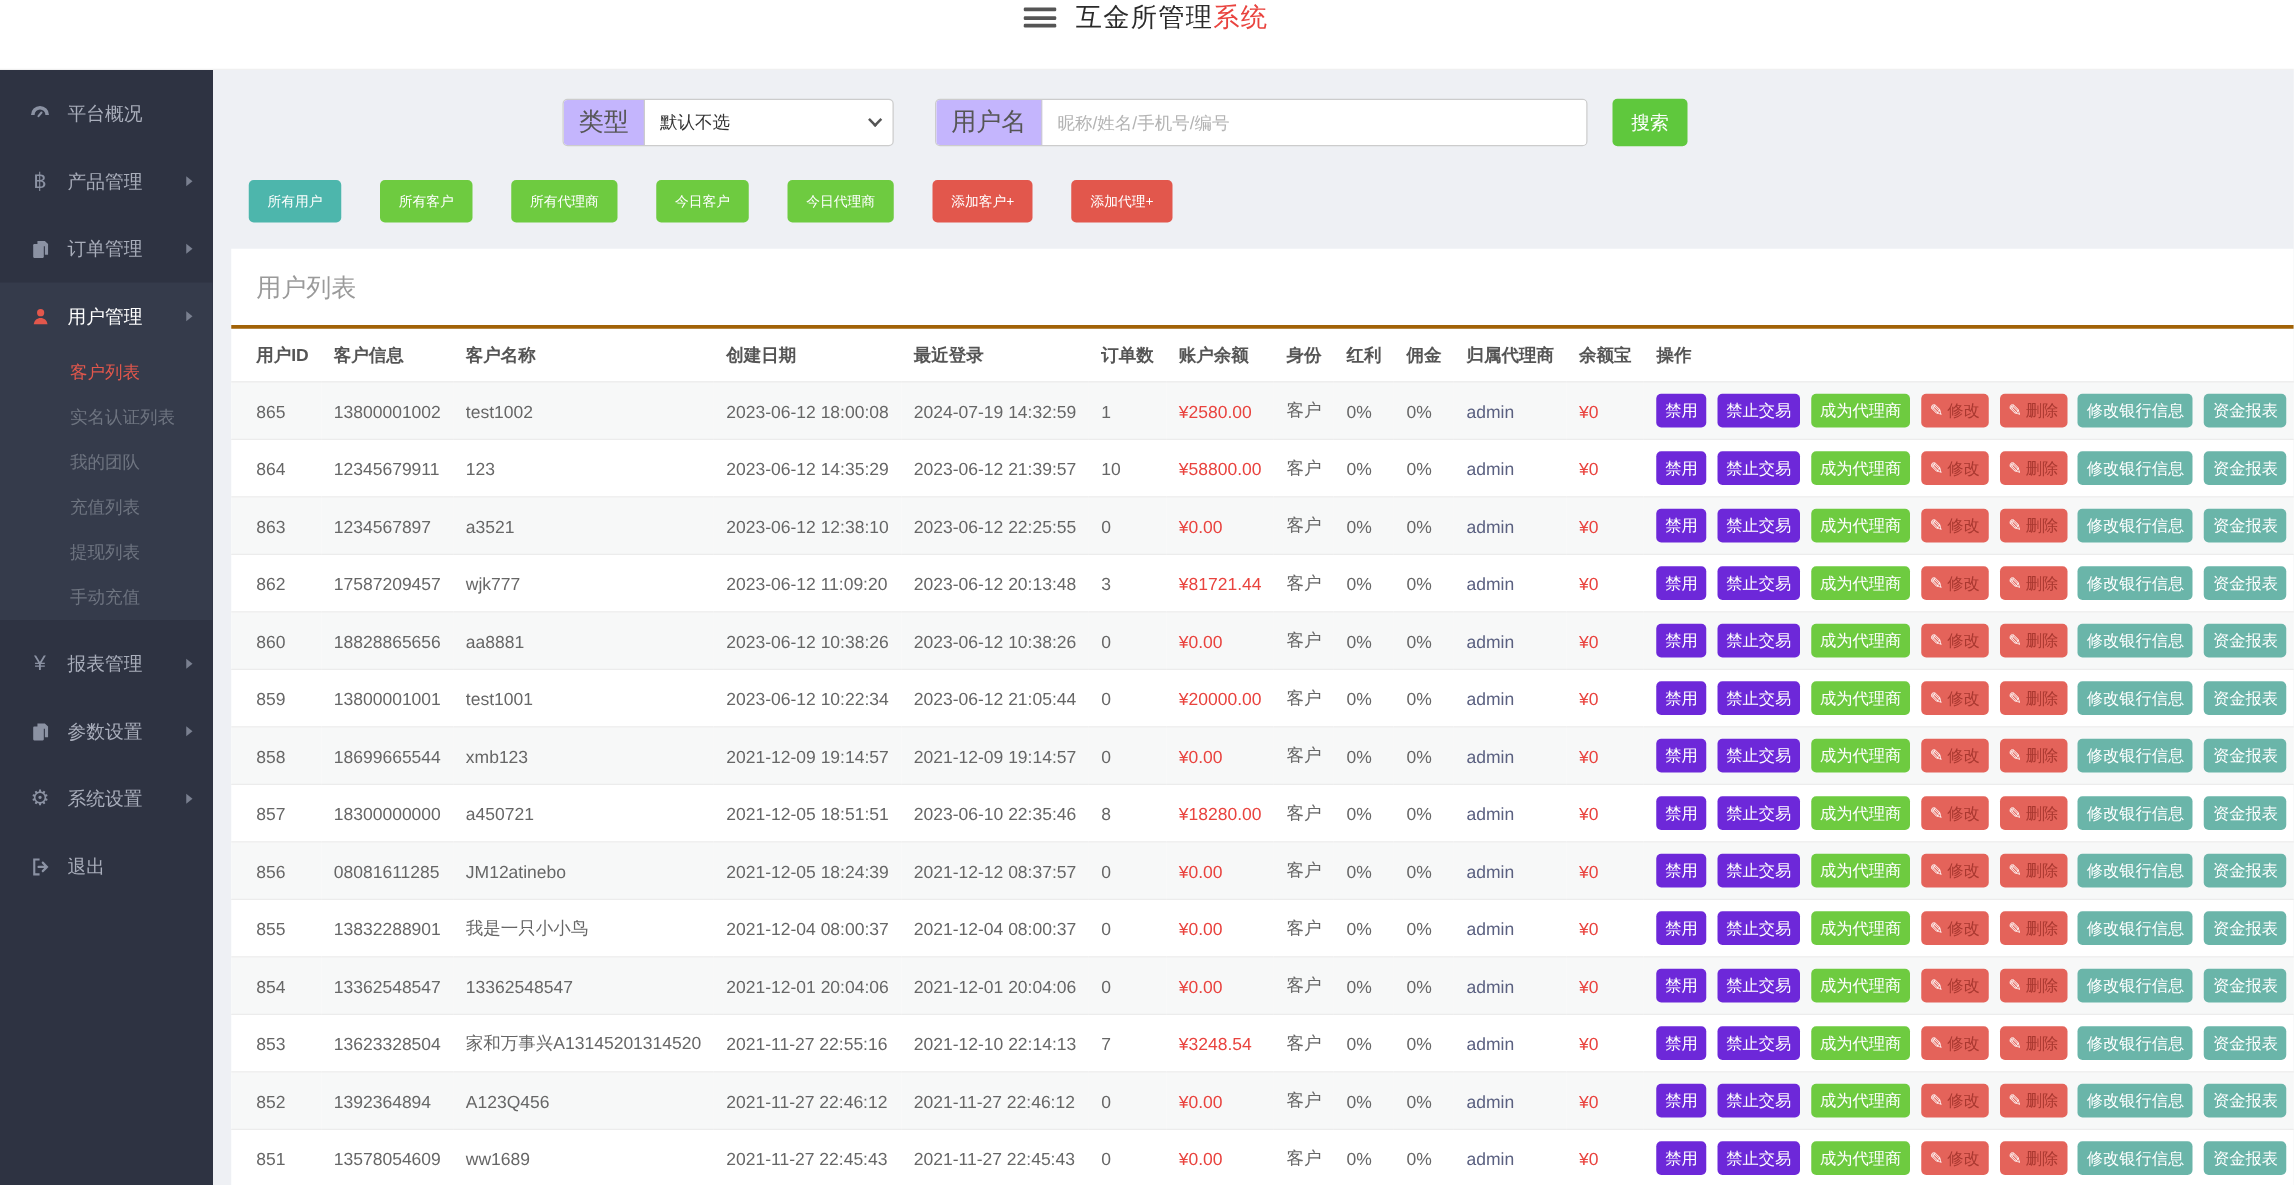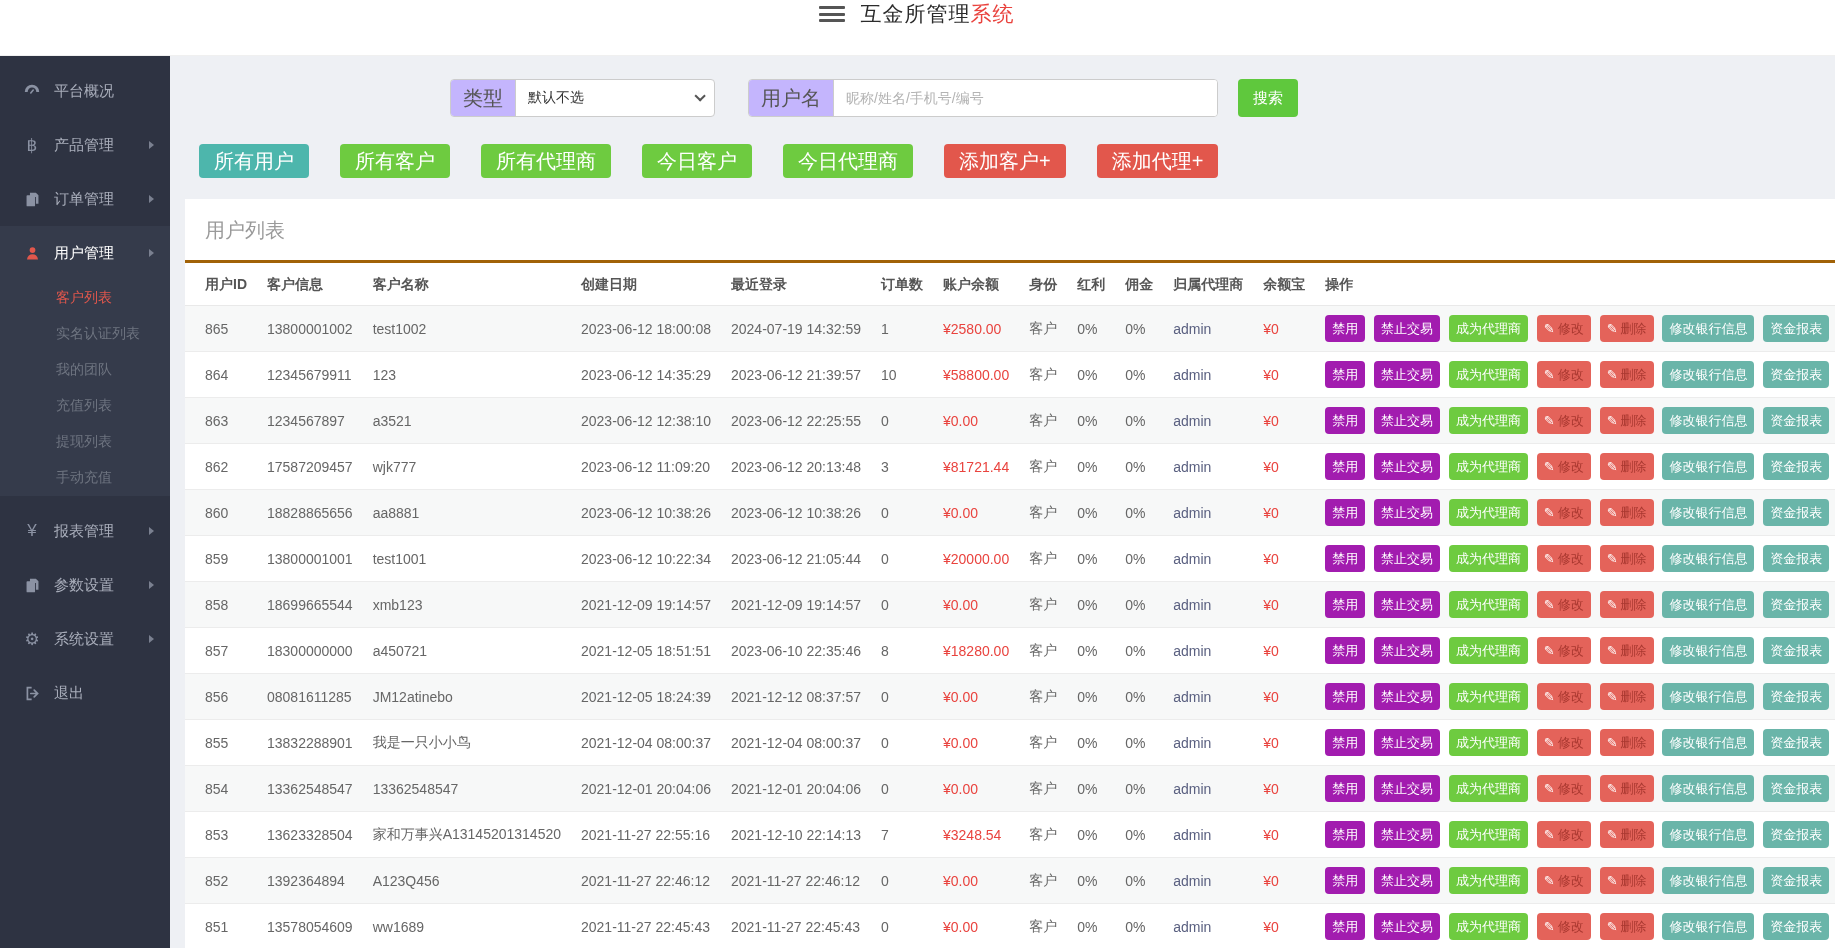--- a/index.html
+++ b/index.html
@@ -46,48 +46,48 @@
   .sub-item.active { color:#e2574c; }
 
   
   .main { margin-left:170px; padding-top:56px; }
   .search-row { display:flex; align-items:center; margin:23px 0 0 280px; }
   .input-group { display:flex; height:38px; border:1px solid #ccc; border-radius:4px; background:#fff; overflow:hidden; }
   .ig-label { background:#c4b5fd; border-right:1px solid #ccc; padding:0 12px; line-height:36px; color:#555; font-size:20px;text-align:center; }
   .fake-select { width:198px; display:flex; align-items:center; padding:0 12px; font-size:14px; color:#333; cursor:pointer; position:relative; }
   .chev { margin-left:auto; width:8px; height:8px; border-right:2px solid #555; border-bottom:2px solid #555; transform:rotate(45deg) translateY(-3px); }
   .ug2 { margin-left:33px; }
-  .text-input { border:none; outline:none; width:383px; padding:0 12px; font-size:14px; color:#8b5cf6; font-family:inherit; }
+  .text-input { border:none; outline:none; width:435px; padding:0 12px; font-size:14px; color:#8b5cf6; font-family:inherit; }
   .text-input::placeholder { color:#b3b3b3; }
   .btn { border:none; border-radius:4px; color:#fff; cursor:pointer; font-family:inherit; }
   .btn-search { margin-left:20px; height:38px; padding:0 15px; font-size:15px; background:#5fc83d; }
 
   .toolbar { margin:27px 0 0 29px; display:flex; }
-  .tb-btn { height:34px; padding:0 15px; font-size:20px; margin-right:31px; border-radius:4px; }
+  .tb-btn { height:34px; padding:0 15px; font-size:11px; margin-right:31px; border-radius:4px; }
   .c-teal { background:#4db6ac; }
   .c-green { background:#6ecb40; }
   .c-red { background:#e2574c; }
 
   
   .card { margin:21px 0 0 15px; width:calc(100% - 15px); background:#fff; min-height:737px; }
   .card-title { padding:18px 20px 16px; font-size:20px; color:#9a9a9a; border-bottom:3px solid #a16207; }
   table { border-collapse:collapse; width:100%; font-size:14px; color:#555; }
   th { text-align:left; font-weight:bold; color:#555; padding:13px 10px 11px; white-space:nowrap; border-bottom:1px solid #e9e9e9; }
   td { padding:9px 10px; white-space:nowrap; border-bottom:1px solid #ececec; color:#666; }
   th:first-child, td:first-child { padding-left:20px; }
   tbody tr:nth-child(odd) { background:#f7f8f8; }
   td.red, th.red { color:#e9433e; }
   td.agent { color:#5a6080; }
   .abtn {
     display:inline-block; height:27px; line-height:27px; padding:0 7px; margin-right:5px;
     border:none; border-radius:4px; color:#fff; font-size:13px; cursor:pointer; font-family:inherit; vertical-align:middle;
   }
   .abtn.soft { background:#e4635a; color:#a93830; }
   .abtn.soft .pencil { color:#fff; margin-right:3px; }
-  .a-red { background:#a21caf; }
+  .a-red { background:#6d28d9; }
   .a-green { background:#6ecb40; }
   .a-teal { background:#6ab5a9; }
 </style>
 </head>
 <body>
 
 <header class="topbar">
   <div class="topbar-left">
     <span class="hamburger">
         <i></i>

